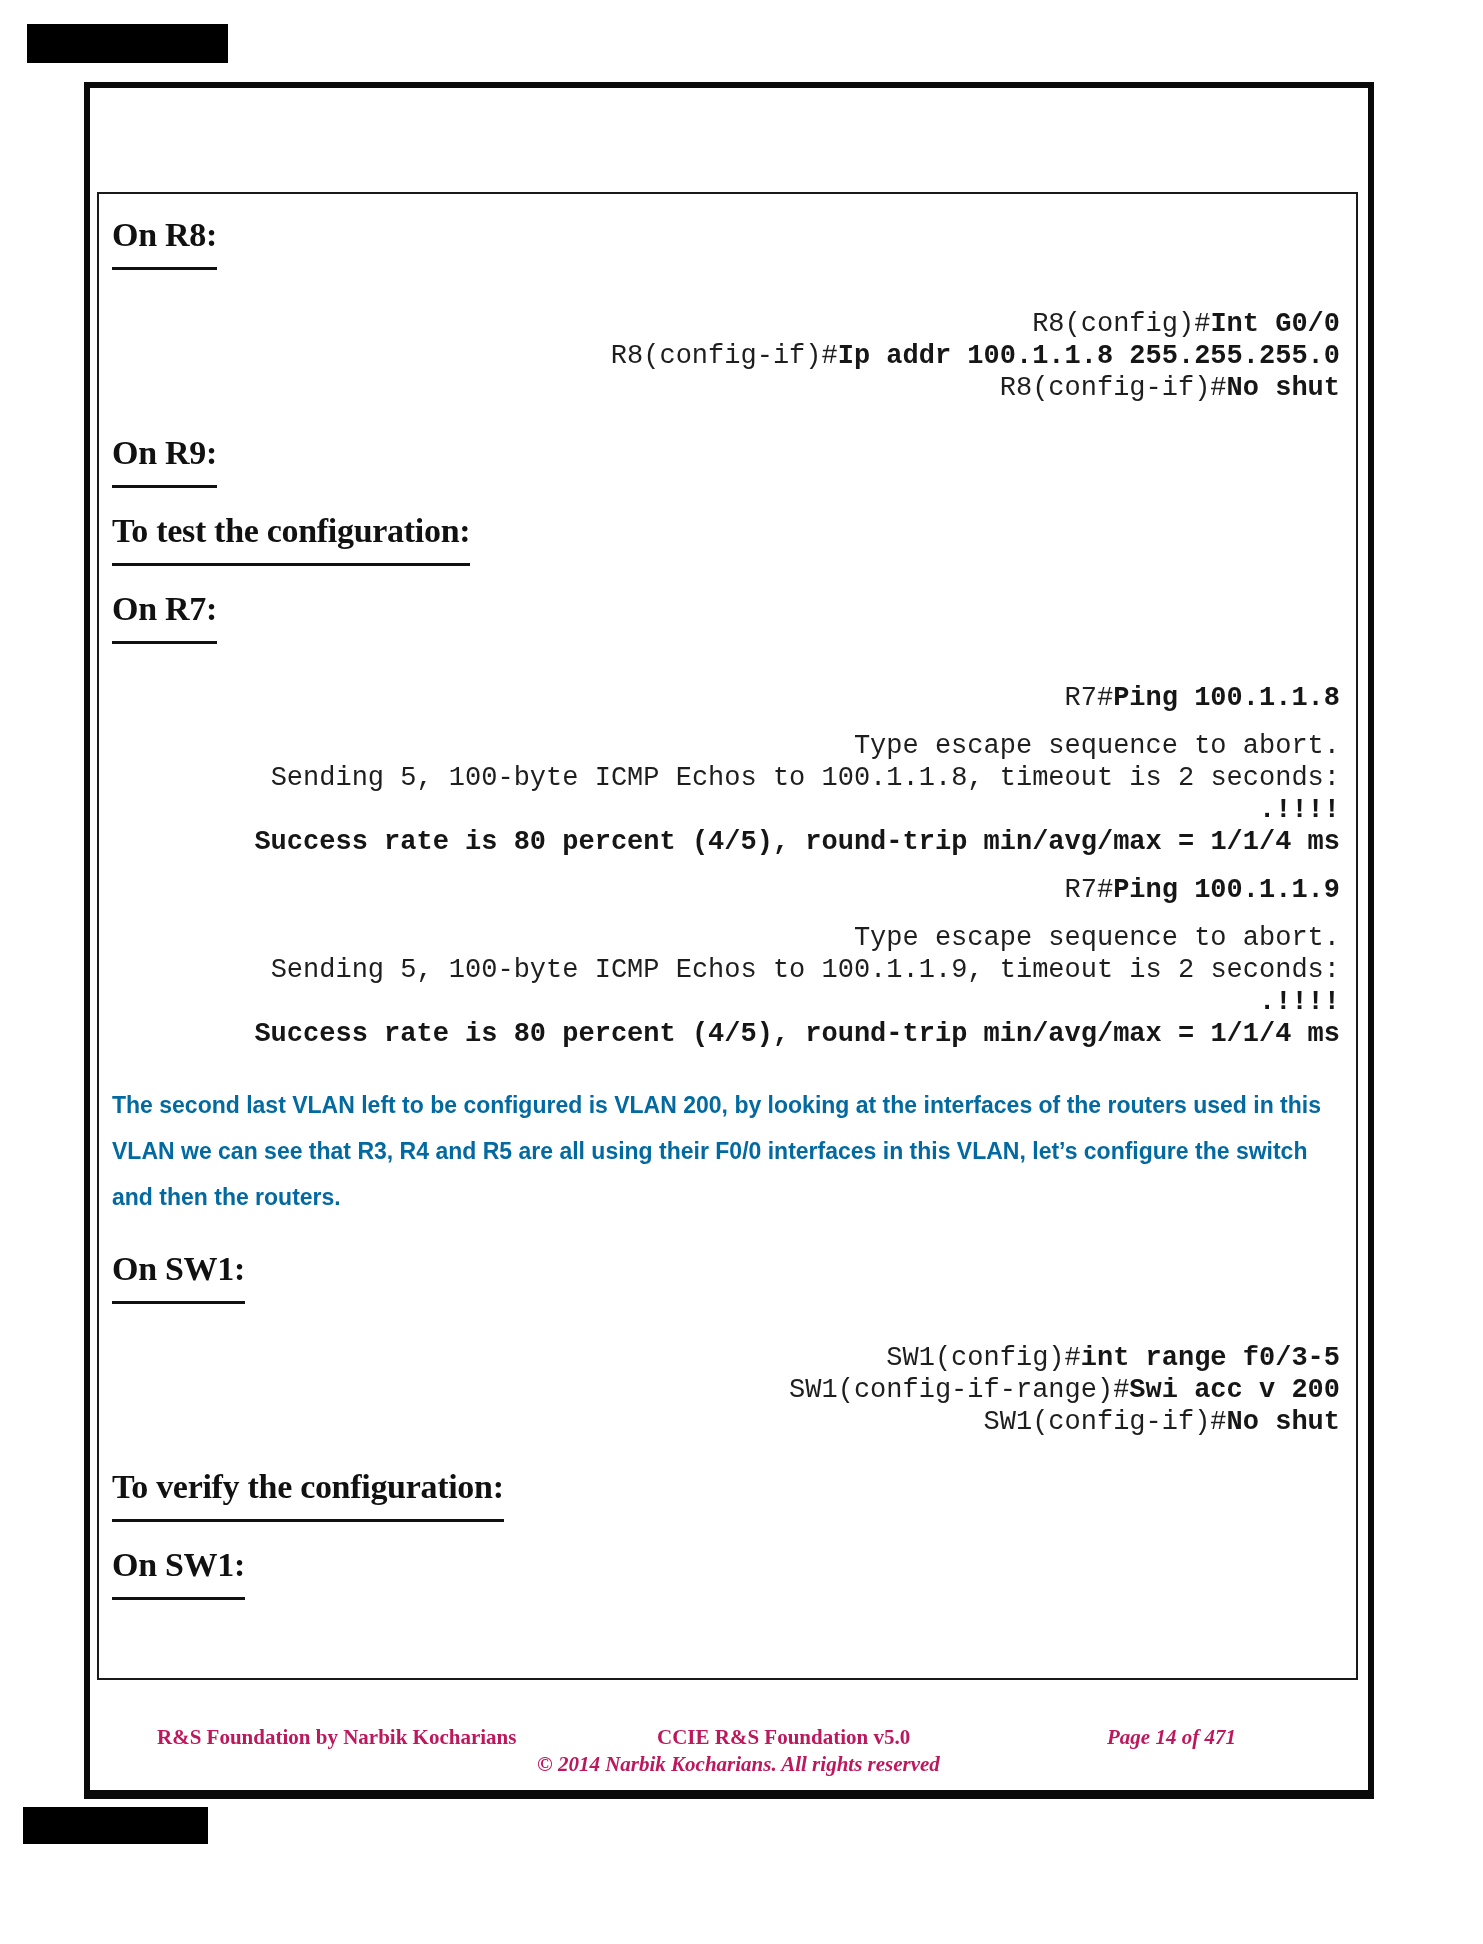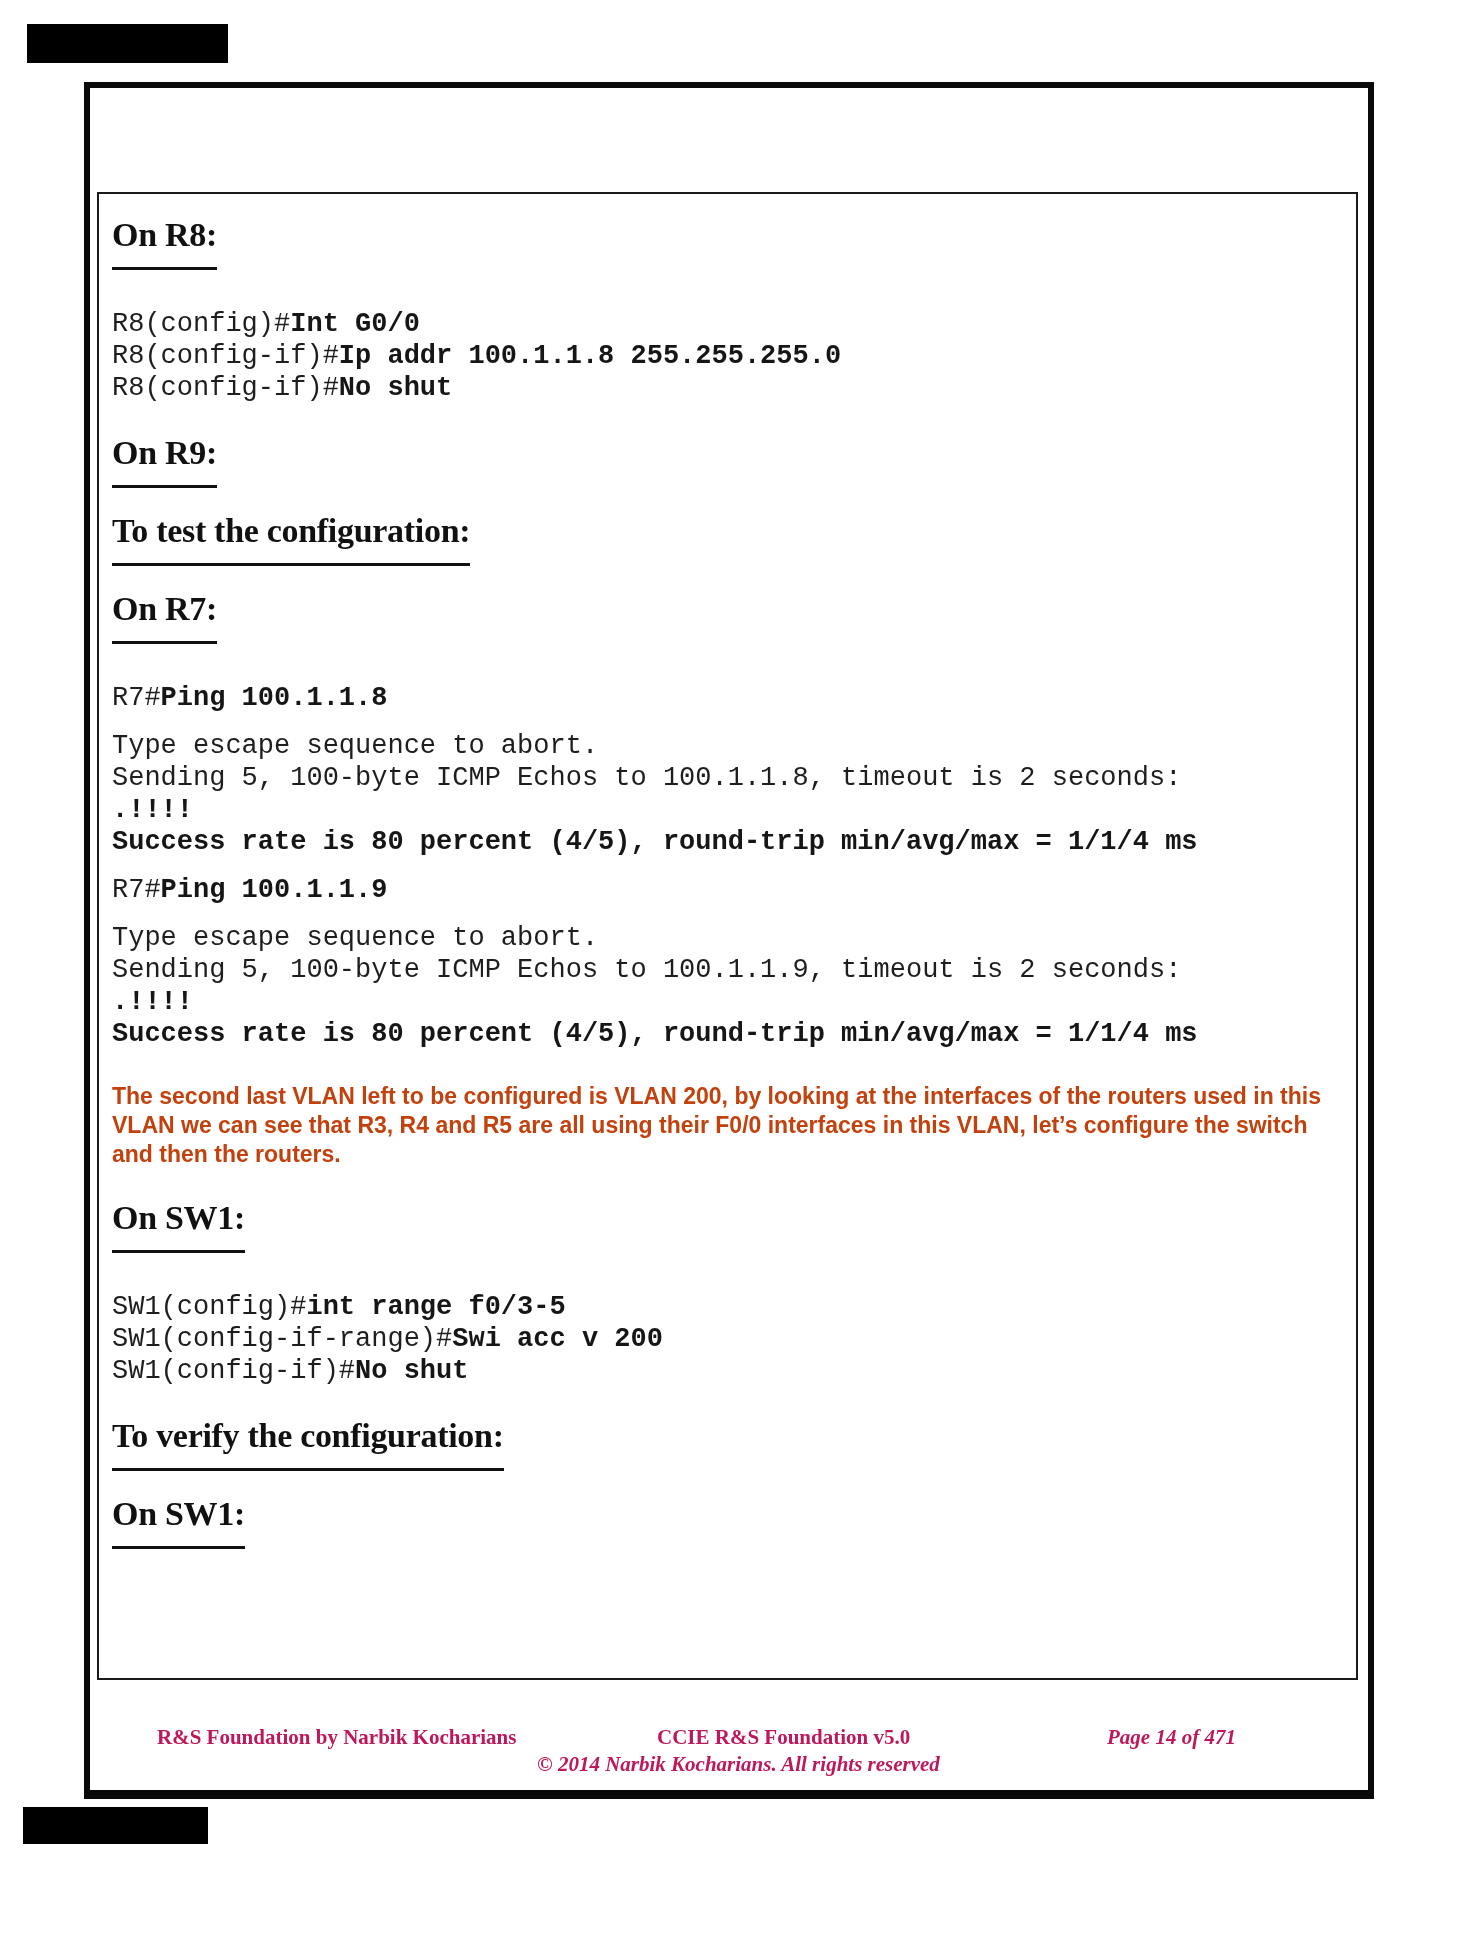--- a/index.html
+++ b/index.html
@@ -54,30 +54,30 @@
   }
 
   .code {
     margin-top: 38px;
     font-family: "Liberation Mono", "DejaVu Sans Mono", monospace;
     font-size: 27px;
     line-height: 32px;
     color: #1e1e1e;
   }
   .code + .code { margin-top: 16px; }
-  .code-line { white-space: pre; }
+  .code-line { white-space: pre; text-align: right; }
   .b { font-weight: bold; color: #161616; }
 
   .para {
     margin-top: 32px;
     font-family: "Liberation Sans", sans-serif;
     font-weight: bold;
     font-size: 23px;
-    line-height: 29px;
-    color: #c2410c;
+    line-height: 46px;
+    color: #0369a1;
     max-width: 1228px;
   }
 
   .footer {
     position: absolute;
     left: 0; top: 0;
     width: 1483px; height: 1944px;
     pointer-events: none;
     font-family: "Liberation Serif", serif;
     font-weight: bold;

